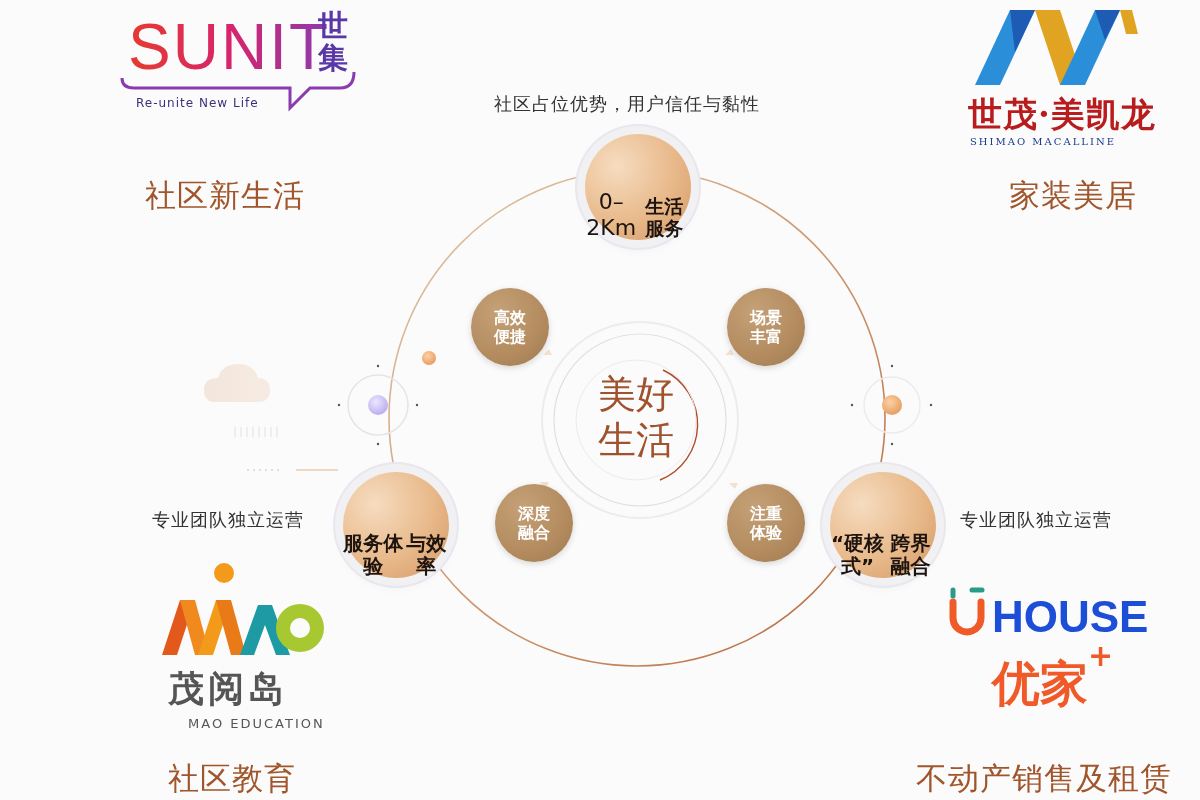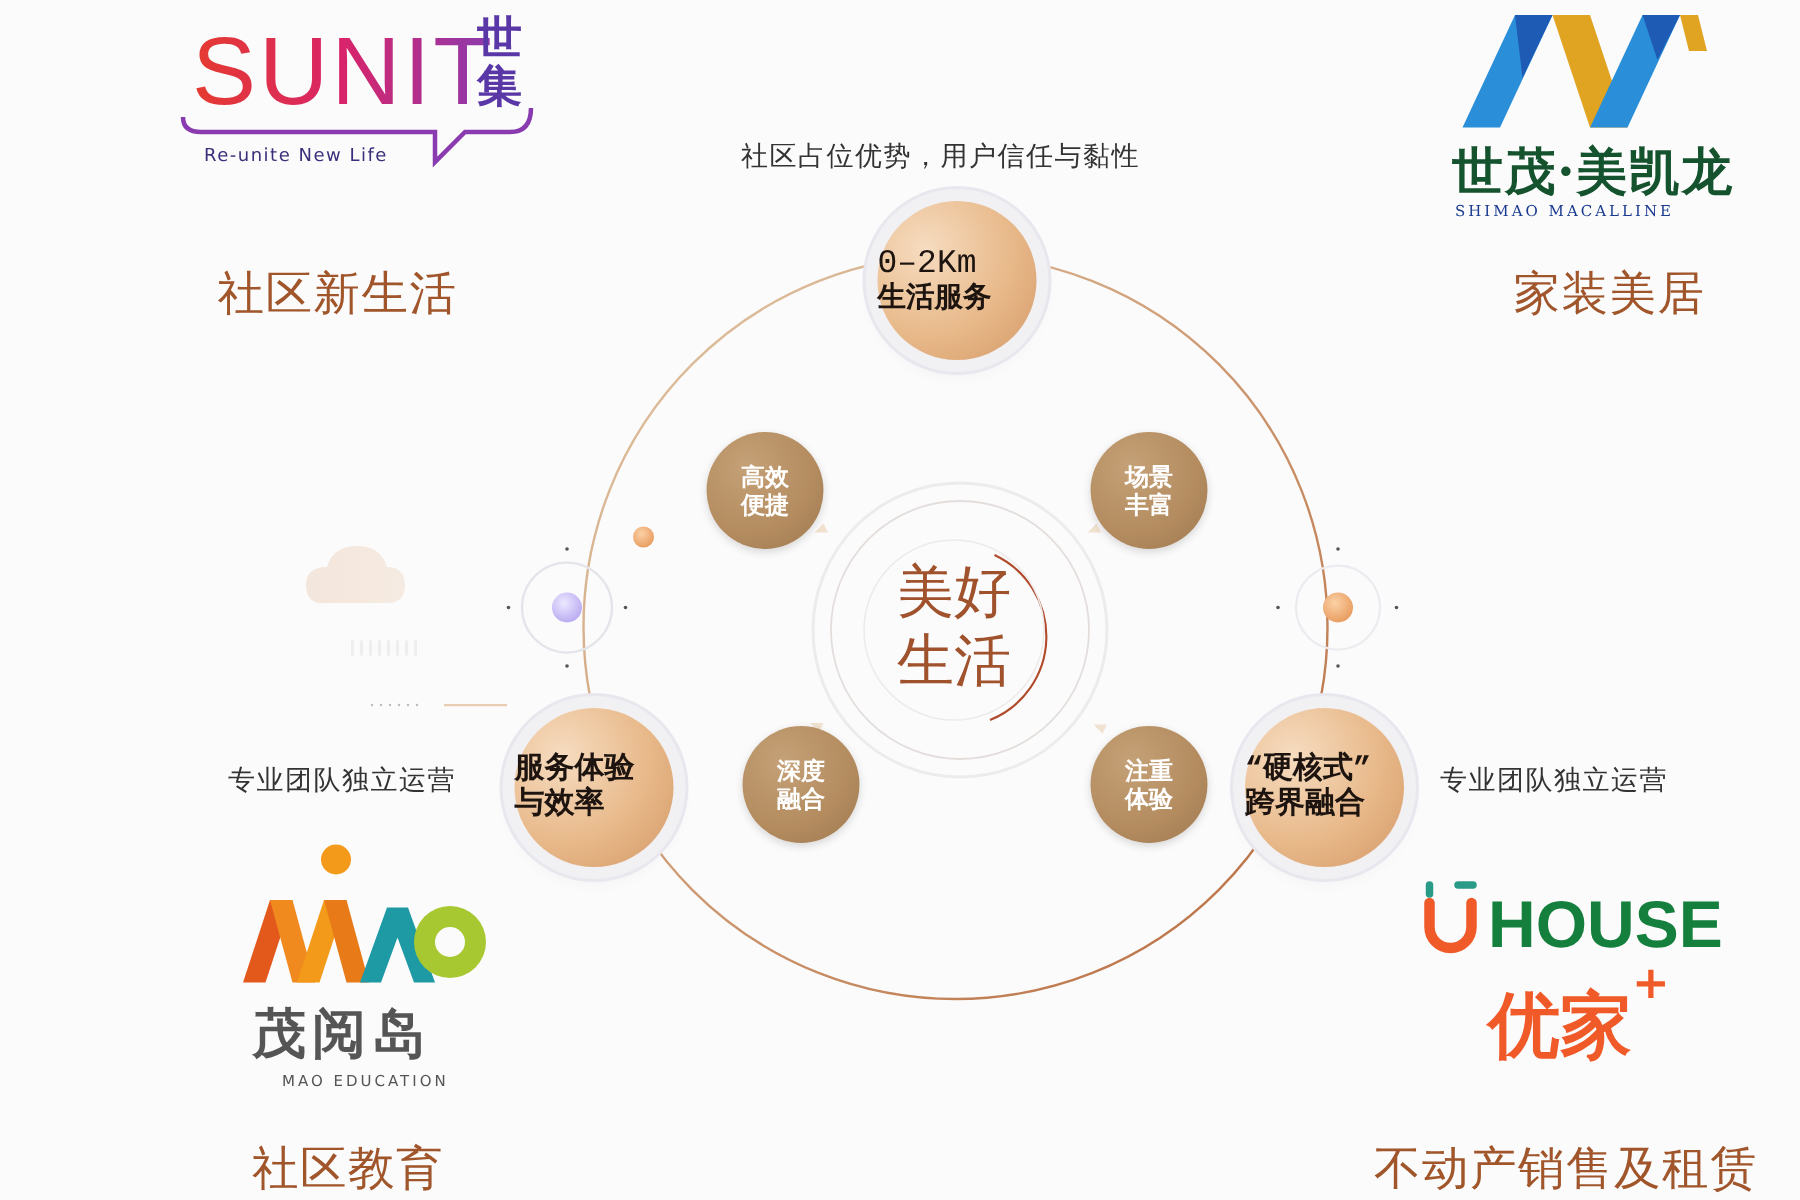--- a/index.html
+++ b/index.html
@@ -12,22 +12,22 @@
 
   
   .caption { position:absolute; color:#a0562a; font-size:31px; letter-spacing:1px; white-space:nowrap; }
   .note { position:absolute; color:#333; font-size:18px; white-space:nowrap; letter-spacing:1px; }
 
   
   .bubble {
     position:absolute; border-radius:50%;
     background:radial-gradient(circle at 30% 30%, #f6dcc0 0%, #e8b98a 55%, #d49866 100%);
     box-shadow:0 0 0 8px #f1f0f3, 0 0 0 10px #e9e7ee, 0 6px 14px rgba(0,0,0,0.08);
-    display:flex; flex-direction:column; align-items:flex-start; justify-content:center;
-    color:#1d1410; font-weight:bold; line-height:1.15; text-align:center;font-family:Liberation Mono, monospace;
+    display:flex; flex-direction:row; align-items:flex-end; justify-content:center;
+    color:#1d1410; font-weight:bold; line-height:1.15; text-align:center;
   }
   .bubble span { display:block; }
 
   
   .node {
     position:absolute; width:78px; height:78px; border-radius:50%;
     background:radial-gradient(circle at 35% 30%, #c5a177 0%, #b38b5f 60%, #9e7850 100%);
     box-shadow:0 2px 6px rgba(0,0,0,0.15);
     display:flex; flex-direction:column; align-items:center; justify-content:center;
     color:#fff; font-weight:bold; font-size:16px; line-height:1.2;
@@ -40,27 +40,27 @@
 
   
   .sunit-word {
     position:absolute; font-family:"Liberation Sans", sans-serif; font-size:64px; letter-spacing:2px;
     background:linear-gradient(90deg,#e53b2f 0%,#d8246a 50%,#8a3bb0 100%);
     -webkit-background-clip:text; background-clip:text; color:transparent; font-weight:normal;
   }
   .sunit-cn { position:absolute; color:#5a37a6; font-size:30px; line-height:1.05; font-weight:bold; }
   .sunit-sub { position:absolute; font-size:12px; color:#3c2f7a; letter-spacing:1px; }
 
-  .mk-cn { position:absolute; color:#14532d; font-size:34px; font-weight:bold; font-family:"DejaVu Serif", serif; letter-spacing:1px; }
+  .mk-cn { position:absolute; color:#b91c1c; font-size:34px; font-weight:bold; font-family:"DejaVu Serif", serif; letter-spacing:1px; }
   .mk-en { position:absolute; color:#1a3a8f; font-size:10px; letter-spacing:2px; font-family:"DejaVu Serif", serif; }
 
   .mao-cn { position:absolute; font-size:36px; color:#555; letter-spacing:4px; font-weight:bold; }
-  .mao-sub { position:absolute; font-size:10px; color:#555; letter-spacing:2px; }
-
-  .uhouse-en { position:absolute; color:#15803d; font-size:44px; font-weight:bold; font-family:"Liberation Sans", sans-serif; }
+  .mao-sub { position:absolute; font-size:13px; color:#555; letter-spacing:2px; }
+
+  .uhouse-en { position:absolute; color:#1d4ed8; font-size:44px; font-weight:bold; font-family:"Liberation Sans", sans-serif; }
   .uhouse-cn { position:absolute; color:#f05a28; font-size:48px; font-weight:bold; }
   .uhouse-plus { position:absolute; color:#f05a28; font-size:30px; font-weight:bold; }
 </style>
 </head>
 <body>
 
 <svg class="bg" width="1200" height="800">
   <defs>
     <linearGradient id="ringGrad" x1="0" y1="0" x2="1" y2="1">
       <stop offset="0" stop-color="#e2c9a8"></stop>

